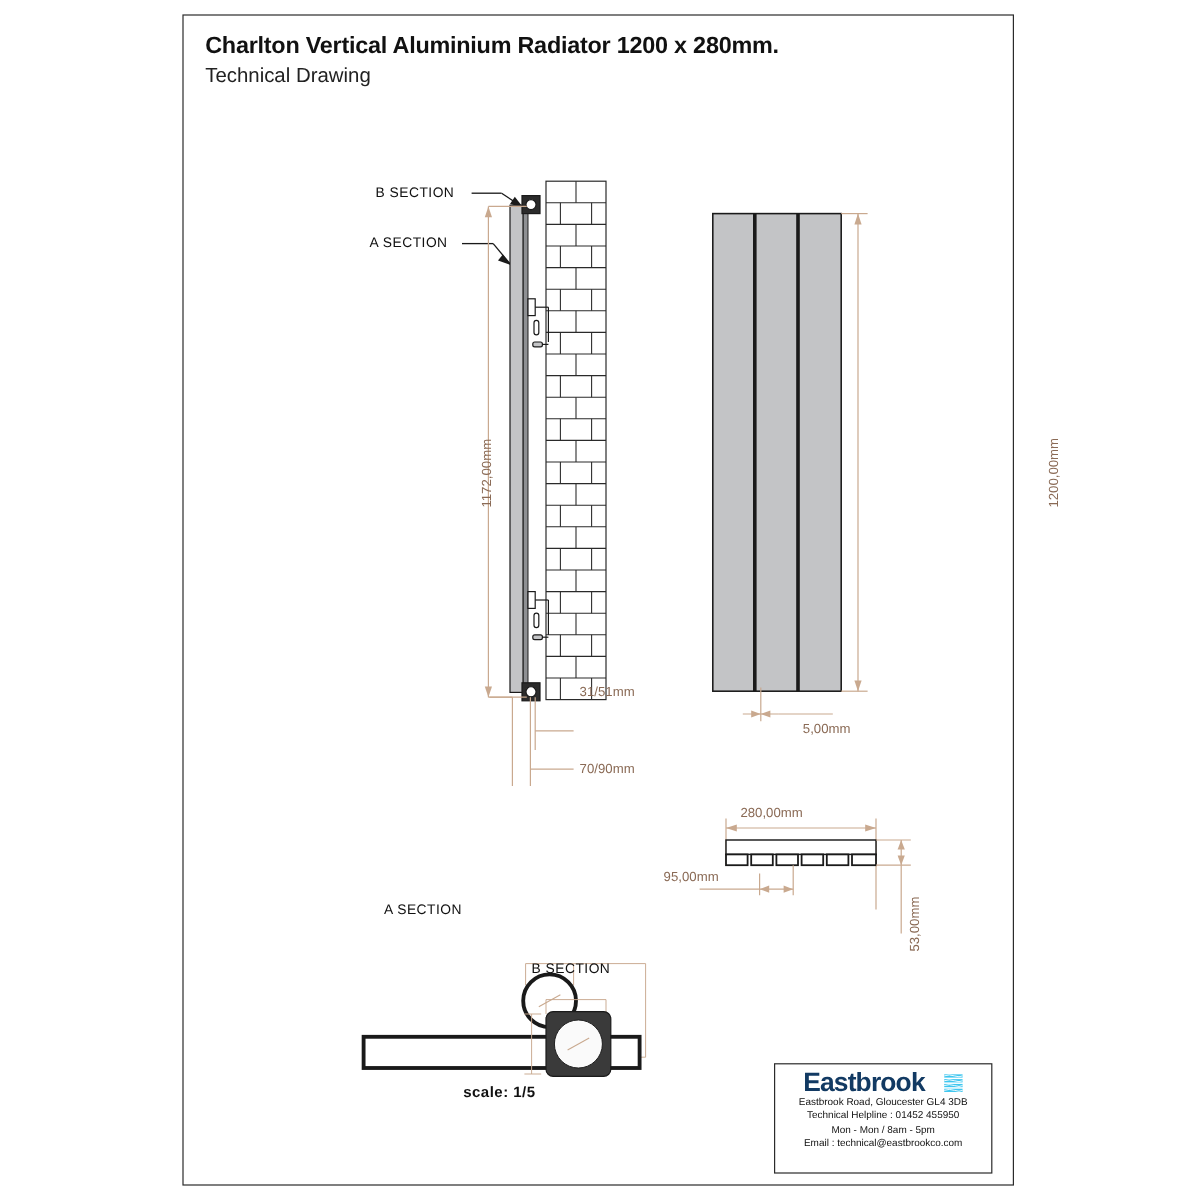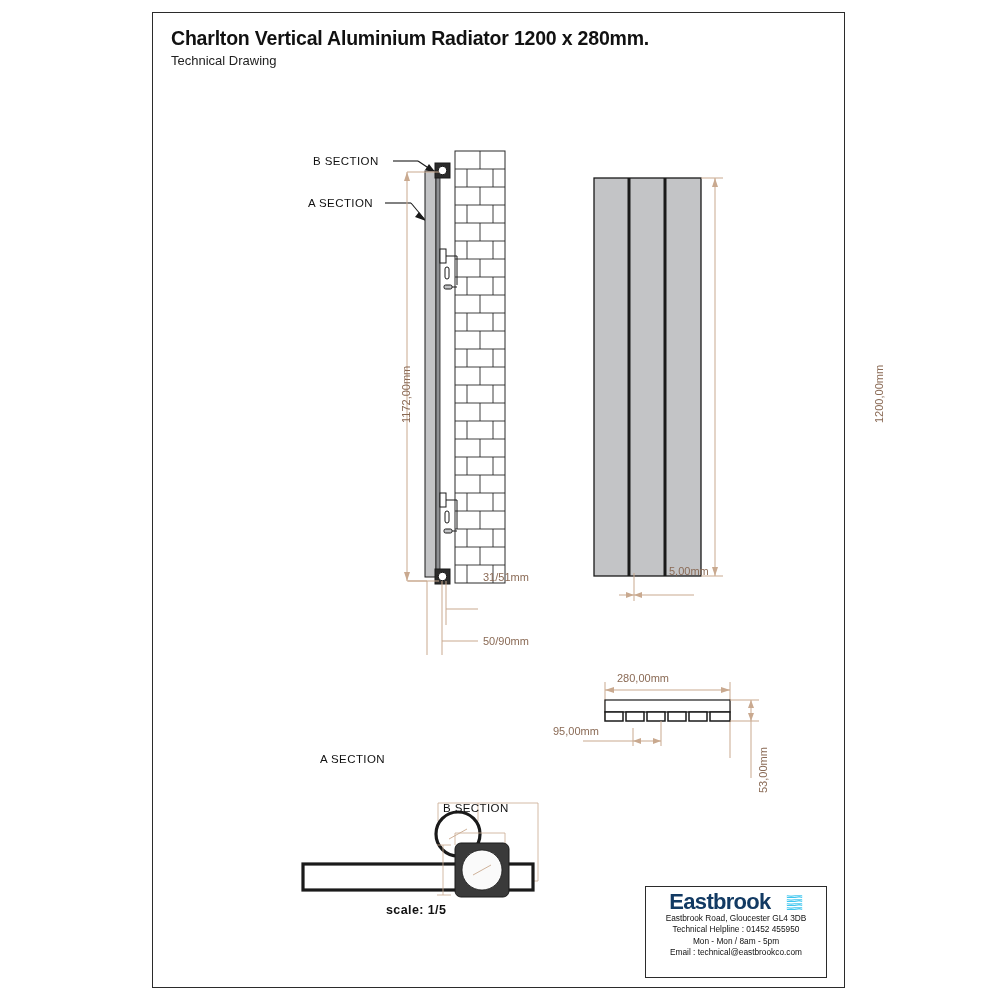--- a/index.html
+++ b/index.html
@@ -19,21 +19,21 @@
     background:#fff;
   }
   
   .title-main{
     position:absolute; left:18px; top:14px;
     font-size:19.5px; font-weight:bold; color:#111;
     letter-spacing:-0.2px; white-space:nowrap;
   }
   .title-sub{
     position:absolute; left:18px; top:40px;
-    font-size:13px; font-weight:normal; color:#222;
+    font-size:17px; font-weight:normal; color:#222;
     white-space:nowrap;
   }
   
   .lbl{
     position:absolute; font-size:11.5px; color:#111;
     white-space:nowrap; letter-spacing:0.4px;
   }
   .dim{
     position:absolute; font-size:11px; color:#8a6a55;
     white-space:nowrap;
@@ -209,21 +209,21 @@
       <line x1="19" y1="8" x2="19" y2="82" stroke="#c9a98f" stroke-width="1"></line>
       <line x1="38" y1="8" x2="38" y2="52" stroke="#c9a98f" stroke-width="1"></line>
       <line x1="34" y1="8" x2="34" y2="82" stroke="#c9a98f" stroke-width="1"></line>
       <line x1="0" y1="8" x2="19" y2="8" stroke="#c9a98f" stroke-width="1"></line>
 
       <line x1="38" y1="36" x2="70" y2="36" stroke="#c9a98f" stroke-width="1"></line>
 
       <line x1="34" y1="68" x2="70" y2="68" stroke="#c9a98f" stroke-width="1"></line>
     </svg>
     <div class="dim" style="left:330px;top:558px;">31/51mm</div>
-    <div class="dim" style="left:330px;top:622px;">50/90mm</div>
+    <div class="dim" style="left:330px;top:622px;">70/90mm</div>
   </div>
 
   <div>
     <svg style="position:absolute;left:436px;top:160px;width:120px;height:410px;">
       <rect x="5" y="5" width="107" height="398" fill="#c3c4c6" stroke="#1a1a1a" stroke-width="1.3"></rect>
       <line x1="40" y1="5" x2="40" y2="403" stroke="#1a1a1a" stroke-width="3"></line>
       <line x1="76" y1="5" x2="76" y2="403" stroke="#1a1a1a" stroke-width="3"></line>
     </svg>
 
     <svg style="position:absolute;left:548px;top:160px;width:50px;height:410px;">
@@ -235,21 +235,21 @@
     </svg>
     <div class="dimv" style="left:720px;top:410px;">1200,00mm</div>
 
     <svg style="position:absolute;left:436px;top:560px;width:180px;height:40px;">
       <line x1="45" y1="0" x2="45" y2="28" stroke="#c9a98f" stroke-width="1"></line>
       <line x1="30" y1="22" x2="60" y2="22" stroke="#c9a98f" stroke-width="1"></line>
       <polygon points="45,22 37,19 37,25" fill="#c9a98f"></polygon>
       <polygon points="45,22 53,19 53,25" fill="#c9a98f"></polygon>
       <line x1="60" y1="22" x2="105" y2="22" stroke="#c9a98f" stroke-width="1"></line>
     </svg>
-    <div class="dim" style="left:516px;top:552px;">5,00mm</div>
+    <div class="dim" style="left:516px;top:589px;">5,00mm</div>
   </div>
 
   <div>
     <svg style="position:absolute;left:430px;top:655px;width:200px;height:110px;">
 
       <line x1="22" y1="22" x2="147" y2="22" stroke="#c9a98f" stroke-width="1"></line>
       <polygon points="22,22 31,19 31,25" fill="#c9a98f"></polygon>
       <polygon points="147,22 138,19 138,25" fill="#c9a98f"></polygon>
       <line x1="22" y1="14" x2="22" y2="52" stroke="#c9a98f" stroke-width="1"></line>
       <line x1="147" y1="14" x2="147" y2="90" stroke="#c9a98f" stroke-width="1"></line>

